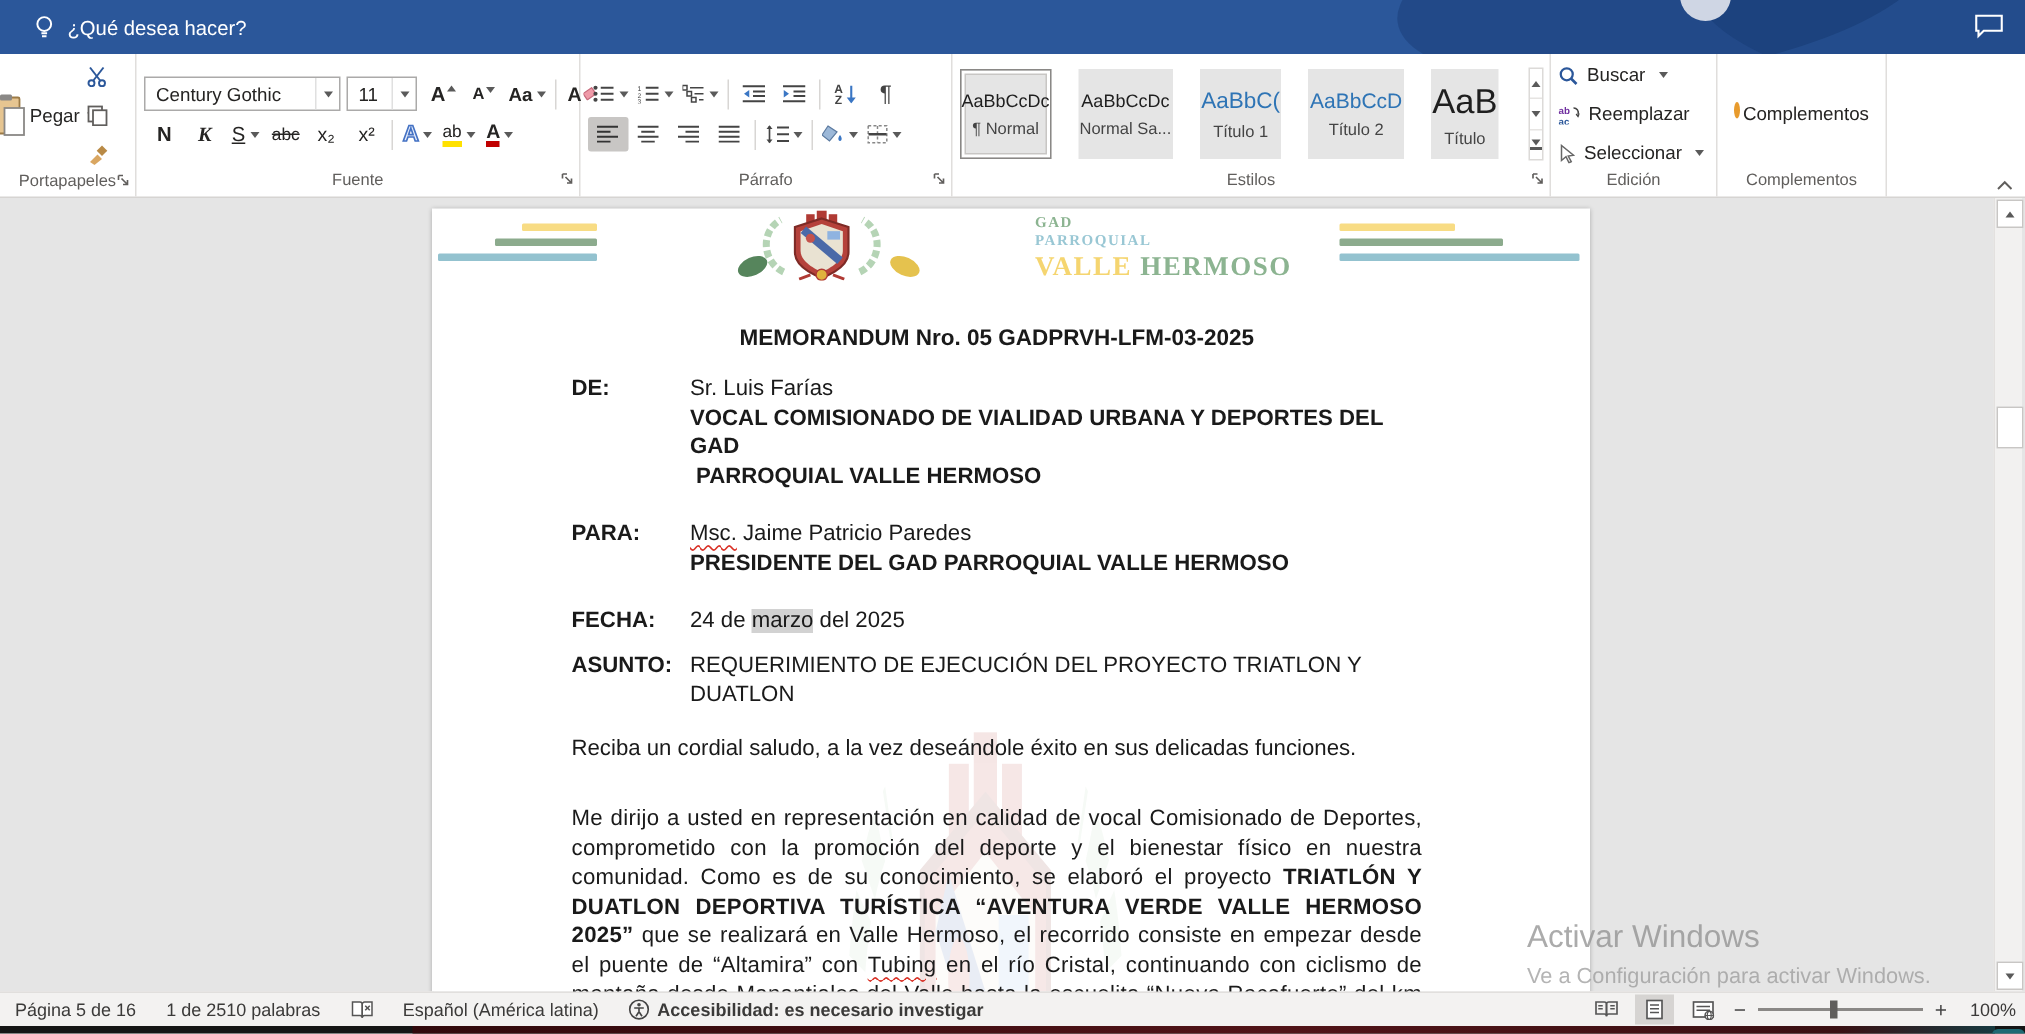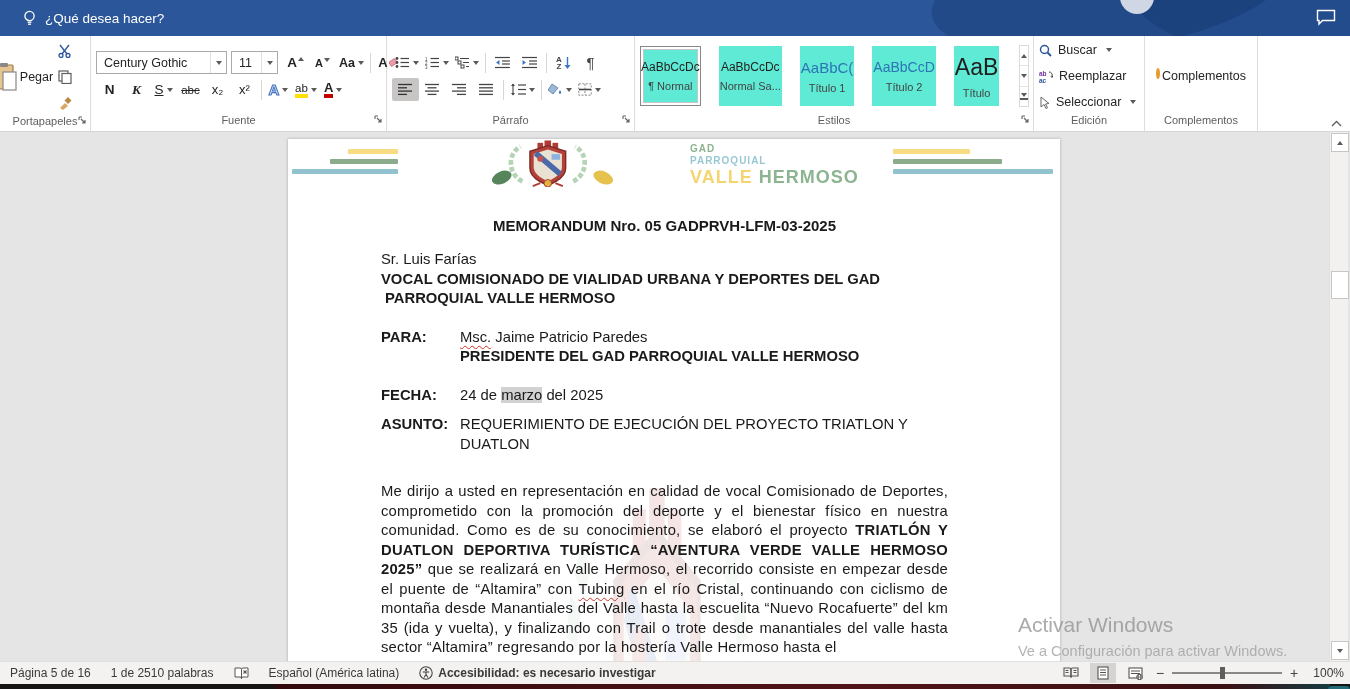--- a/index.html
+++ b/index.html
@@ -45,42 +45,42 @@
   .g-strike{font-size:11.5px;text-decoration:line-through;}
   .g-sub,.g-sup{font-size:13px;}
   .g-effects{font-weight:bold;font-size:15px;color:#e8eefb;-webkit-text-stroke:1.1px #4472c4;}
   .g-hl{font-size:11.5px;border-bottom:4px solid #ffe100;line-height:12px;}
   .g-fc{font-weight:bold;font-size:13px;border-bottom:4px solid #c00000;line-height:13px;}
   .g-case{font-size:12.5px;font-weight:bold;}
   .sortico{display:flex;flex-direction:column;font-size:8px;font-weight:bold;color:#444;line-height:7px;align-items:center;}
   .pilcrow{font-size:15px;color:#444;}
   
   .stylecard{width:67px;height:58px;border:1px solid transparent;display:flex;flex-direction:column;
-             align-items:center;justify-content:center;gap:6px;margin-right:18px;background:#5eead4;}
+             align-items:center;justify-content:center;gap:6px;margin-right:18px;background:#e5e5e5;}
   .stylecard.sel{border:1px solid #8a8886;box-shadow:inset 0 0 0 2px #fff,inset 0 0 0 3px #c8c6c4;}
   .sprev{font-size:12px;color:#1f1f1f;white-space:nowrap;}
   .sname{font-size:11px;color:#444;white-space:nowrap;}
   .sprev.t1{color:#2e74b5;font-size:15px;}
   .sprev.t2{color:#2e74b5;font-size:14px;}
   .sprev.tt{font-size:23px;font-weight:300;color:#1f1f1f;}
   .stylescroll{width:17px;height:60px;border:1px solid #dcdad8;display:flex;flex-direction:column;margin-left:2px;}
   .ssb{flex:1;display:flex;align-items:center;justify-content:center;border-bottom:1px solid #e6e4e2;}
   .up{width:0;height:0;border-left:3.5px solid transparent;border-right:3.5px solid transparent;border-bottom:4px solid #5a5a5a;}
   .dn{width:0;height:0;border-left:3.5px solid transparent;border-right:3.5px solid transparent;border-top:4px solid #5a5a5a;}
   
   .edrow{display:flex;align-items:center;gap:6px;height:22px;font-size:12.5px;color:#252423;}
   .collapse-chev{position:absolute;right:8px;bottom:4px;}
 
   
   .docarea{position:relative;height:529px;background:#e5e5e5;overflow:hidden;}
   .page{position:absolute;left:288px;top:7px;width:772px;height:640px;background:#fff;
         box-shadow:0 0 3px rgba(0,0,0,.25);overflow:hidden;}
   .pagecontent{position:relative;z-index:1;padding:0 112px 0 93px;
         font-size:14.8px;line-height:19.5px;color:#1a1a1a;}
-  .hdr{position:relative;height:48px;margin:0 -112px 0 -93px;}
+  .hdr{position:relative;height:48px;margin:0 -112px 0 -93px;font-family:Liberation Serif, serif;}
   .hl{position:absolute;height:5px;border-radius:1px;}
   .memotitle{margin-top:30px;text-align:center;font-weight:bold;font-size:15px;line-height:18px;}
   .fieldrow{display:flex;}
   .flabel{width:79px;font-weight:bold;flex-shrink:0;}
   .fval{flex:1;}
   .b{font-weight:bold;}
   .indent1{padding-left:4px;}
   .squig{text-decoration:underline wavy #d93025 1px;text-underline-offset:2.5px;}
   .seltext{background:#d2d2d2;}
   .just{text-align:justify;letter-spacing:.2px;}
@@ -540,20 +540,21 @@
             </div>
           </div>
           <span class="hl" style="left:605px;top:10px;width:77px;background:#f8dc84"></span>
           <span class="hl" style="left:605px;top:20px;width:109px;background:#8cab8d"></span>
           <span class="hl" style="left:605px;top:30px;width:160px;background:#93c2cf"></span>
         </div>
 
         <div class="memotitle">MEMORANDUM Nro. 05 GADPRVH-LFM-03-2025</div>
 
         <div class="fieldrow" style="margin-top:15px">
+          <span class="flabel">DE:</span>
           <span class="fval">
             <span>Sr. Luis Farías</span><br>
             <span class="b">VOCAL COMISIONADO DE VIALIDAD URBANA Y DEPORTES DEL GAD</span><br>
             <span class="b indent1">PARROQUIAL VALLE HERMOSO</span>
           </span>
         </div>
 
         <div class="fieldrow" style="margin-top:19px">
           <span class="flabel">PARA:</span>
           <span class="fval">
@@ -567,20 +568,21 @@
           <span class="fval">
             <span>24 de </span><span class="seltext">marzo</span><span> del 2025</span>
           </span>
         </div>
 
         <div class="fieldrow" style="margin-top:10px">
           <span class="flabel">ASUNTO:</span>
           <span class="fval">REQUERIMIENTO DE EJECUCIÓN DEL PROYECTO TRIATLON Y DUATLON</span>
         </div>
 
+        <div style="margin-top:16px">Reciba un cordial saludo, a la vez deseándole éxito en sus delicadas funciones.</div>
 
         <div class="just" style="margin-top:28px">
           <span>Me dirijo a usted en representación en calidad de vocal Comisionado de Deportes, comprometido con la promoción del deporte y el bienestar físico en nuestra comunidad.  Como es de su conocimiento, se elaboró el proyecto </span><span class="b">TRIATLÓN Y DUATLON DEPORTIVA TURÍSTICA “AVENTURA VERDE VALLE HERMOSO 2025”</span><span> que se realizará en Valle Hermoso, el recorrido consiste en empezar desde el puente de “Altamira” con </span><span class="squig">Tubing</span><span> en el río Cristal, continuando con ciclismo de montaña desde Manantiales del Valle hasta la escuelita “Nuevo Rocafuerte” del km 35 (ida y vuelta), y finalizando con Trail o trote desde manantiales del valle hasta sector “Altamira” regresando por la hostería Valle Hermoso hasta el</span>
         </div>
       </div>
     </div>
 
     <div class="actwm">
       <div class="l1">Activar Windows</div>
       <div class="l2">Ve a Configuración para activar Windows.</div>

